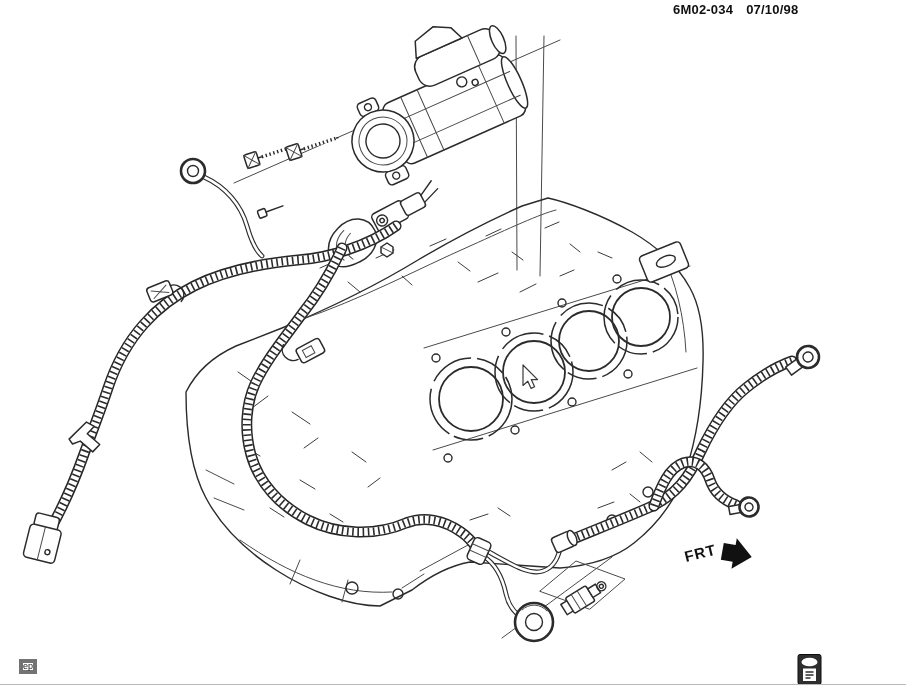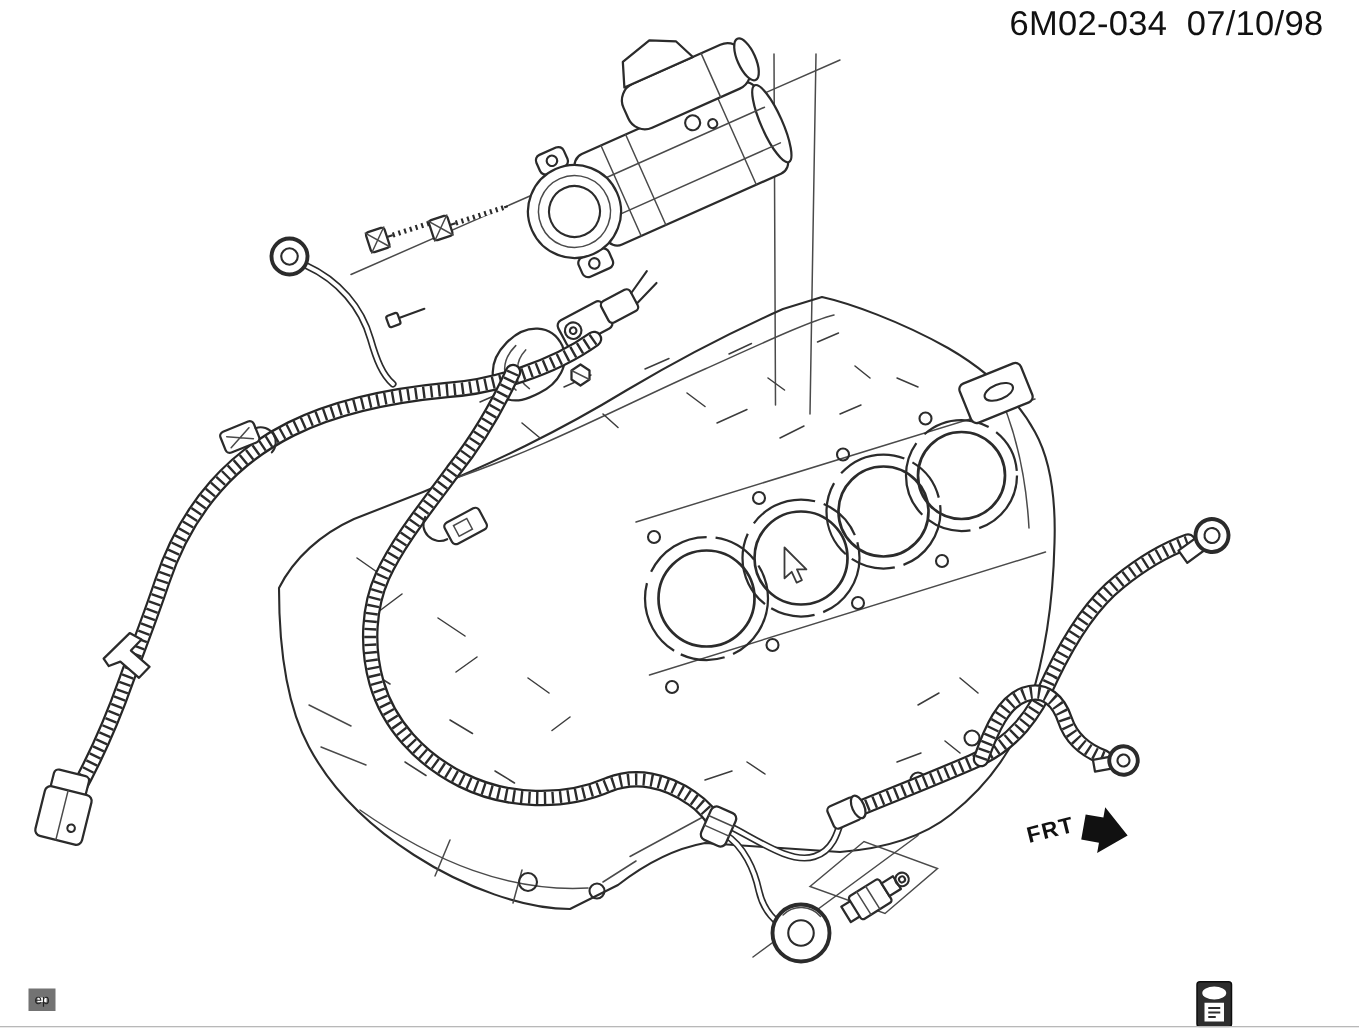--- a/index.html
+++ b/index.html
@@ -2,28 +2,28 @@
 <html><head>
 <meta charset="utf-8">
 <style>
   html,body{margin:0;padding:0;background:#e8e8e8;}
   #screen{
     position:relative;width:906px;height:685px;background:#ffffff;
     overflow:hidden;font-family:"Liberation Sans",sans-serif;
   }
   
   #hdr{
-    position:absolute;top:2px;left:673px;font-size:23px;color:#111;
-    letter-spacing:.2px;white-space:nowrap;
+    position:absolute;top:2px;left:673px;font-size:13px;color:#111;
+    letter-spacing:.2px;white-space:nowrap;font-weight:bold;
   }
   #hdr .date{margin-left:13px;}
   
   #ep{
     position:absolute;left:19px;top:659px;width:18px;height:15px;
-    border:6px solid #737373;background:#fff;box-sizing:border-box;
+    border:4px solid #737373;background:#fff;box-sizing:border-box;
     display:flex;align-items:center;justify-content:center;
     font-size:9px;color:#222;line-height:1;
   }
   #tool{position:absolute;left:797px;top:654px;width:26px;height:31px;}
   #btmline{position:absolute;left:0;bottom:0;width:906px;height:1px;background:#b8b8b8;}
   
   svg{position:absolute;left:0;top:0;}
   .ln{fill:none;stroke:#2b2b2b;stroke-width:1.4;stroke-linecap:round;stroke-linejoin:round;}
   .thin{fill:none;stroke:#4a4a4a;stroke-width:1;stroke-linecap:round;}
   .scratch{fill:none;stroke:#3c3c3c;stroke-width:1;stroke-linecap:round;}

